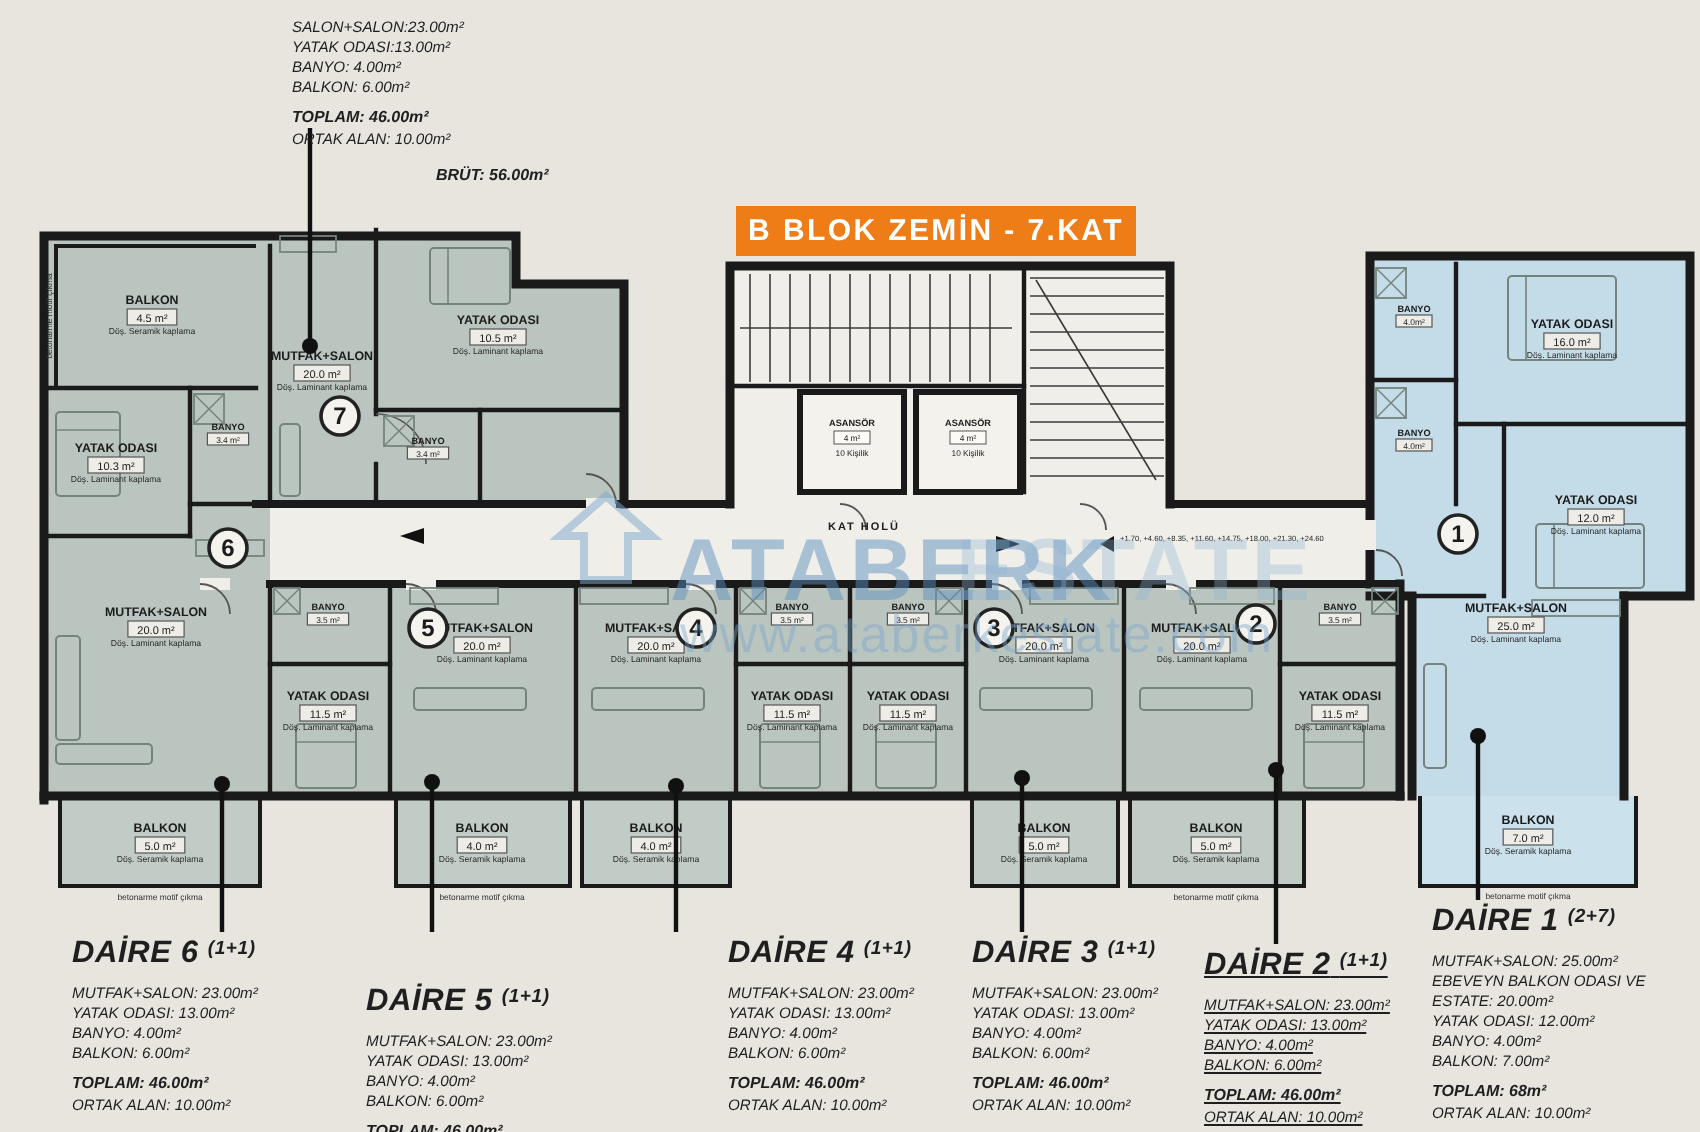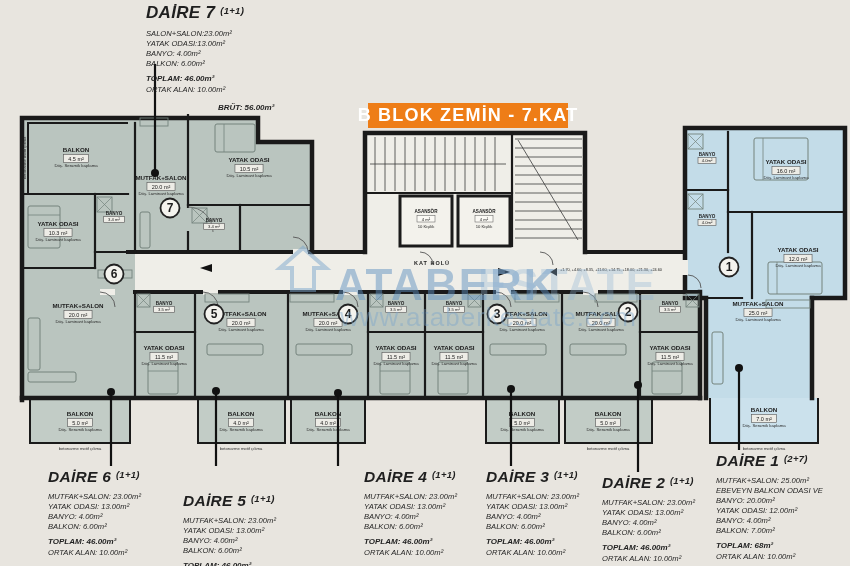--- a/index.html
+++ b/index.html
@@ -5,21 +5,21 @@
   html,body{margin:0;padding:0;}
   body{
     width:850px;height:566px;position:relative;overflow:hidden;
     background:#e8e5df;
     font-family:"Liberation Sans","DejaVu Sans",sans-serif;
     color:#222;
   }
   #plan-svg{position:absolute;left:0;top:0;}
   .banner{
     position:absolute;left:368px;top:103px;width:200px;height:25px;
-    background:#ee7d17;color:#ffffff;font-weight:bold;font-size:18px;
+    background:#ee7d17;color:#ffffff;font-weight:bold;font-size:15px;
     letter-spacing:1.2px;display:flex;align-items:center;justify-content:center;
     white-space:nowrap;
   }
   .unit-label{position:absolute;color:#1f1f1f;}
   .unit-head{font-style:italic;font-weight:bold;font-size:15.5px;letter-spacing:.3px;white-space:nowrap;}
   .unit-head .unit-type{font-size:9.5px;vertical-align:4px;font-weight:bold;}
   .unit-details{margin-top:6px;font-style:italic;font-size:7.6px;line-height:10px;white-space:nowrap;}
   .unit-details div{white-space:nowrap;}
   .unit-toplam{margin-top:5px;font-weight:bold;font-style:italic;font-size:8px;white-space:nowrap;}
   .unit-ortak{font-style:italic;font-size:7.6px;margin-top:2px;white-space:nowrap;}
@@ -393,35 +393,32 @@
     <text x="478" y="300" font-size="44" font-weight="bold" fill="#8fb4d4" opacity="0.34" letter-spacing="2" text-anchor="start">ESTATE</text>
     <text x="340" y="326" font-size="26" fill="#7ba6cc" opacity="0.42" letter-spacing="1" text-anchor="start">www.ataberkestate.com</text>
   </g>
 </svg>
 
 <div class="banner">
   <span>B BLOK ZEMİN - 7.KAT</span>
 </div>
 
 <div class="unit-label" id="d7" style="left:146px;top:3px;">
-  <div class="unit-head">
-    <span>DAİRE 7</span> <span class="unit-type">(1+1)</span>
-  </div>
   <div class="unit-details">
       <div>SALON+SALON:23.00m²</div>
       <div>YATAK ODASI:13.00m²</div>
       <div>BANYO: 4.00m²</div>
       <div>BALKON: 6.00m²</div>
     </div>
   <div class="unit-toplam">TOPLAM: 46.00m²</div>
   <div class="unit-ortak">ORTAK ALAN: 10.00m²</div>
   <div class="unit-brut">BRÜT: 56.00m²</div>
 </div>
 
-<div class="unit-label" style="left:48px;top:468px;">
+<div class="unit-label" style="left:36px;top:468px;">
   <div class="unit-head">
     <span>DAİRE 6</span> <span class="unit-type">(1+1)</span>
   </div>
   <div class="unit-details">
       <div>MUTFAK+SALON: 23.00m²</div>
       <div>YATAK ODASI: 13.00m²</div>
       <div>BANYO: 4.00m²</div>
       <div>BALKON: 6.00m²</div>
     </div>
   <div class="unit-toplam">TOPLAM: 46.00m²</div>
@@ -463,41 +460,41 @@
   <div class="unit-details">
       <div>MUTFAK+SALON: 23.00m²</div>
       <div>YATAK ODASI: 13.00m²</div>
       <div>BANYO: 4.00m²</div>
       <div>BALKON: 6.00m²</div>
     </div>
   <div class="unit-toplam">TOPLAM: 46.00m²</div>
   <div class="unit-ortak">ORTAK ALAN: 10.00m²</div>
 </div>
 
-<div class="unit-label" style="left:602px;top:474px;">
+<div class="unit-label" style="left:602px;top:474px;text-decoration:underline;">
   <div class="unit-head">
     <span>DAİRE 2</span> <span class="unit-type">(1+1)</span>
   </div>
   <div class="unit-details">
       <div>MUTFAK+SALON: 23.00m²</div>
       <div>YATAK ODASI: 13.00m²</div>
       <div>BANYO: 4.00m²</div>
       <div>BALKON: 6.00m²</div>
     </div>
   <div class="unit-toplam">TOPLAM: 46.00m²</div>
   <div class="unit-ortak">ORTAK ALAN: 10.00m²</div>
 </div>
 
 <div class="unit-label" style="left:716px;top:452px;">
   <div class="unit-head">
     <span>DAİRE 1</span> <span class="unit-type">(2+7)</span>
   </div>
   <div class="unit-details">
       <div>MUTFAK+SALON: 25.00m²</div>
       <div>EBEVEYN BALKON ODASI VE</div>
-      <div>BANYO: 20.00m²</div>
+      <div>ESTATE: 20.00m²</div>
       <div>YATAK ODASI: 12.00m²</div>
       <div>BANYO: 4.00m²</div>
       <div>BALKON: 7.00m²</div>
     </div>
   <div class="unit-toplam">TOPLAM: 68m²</div>
   <div class="unit-ortak">ORTAK ALAN: 10.00m²</div>
 </div>
 
 </body></html>

